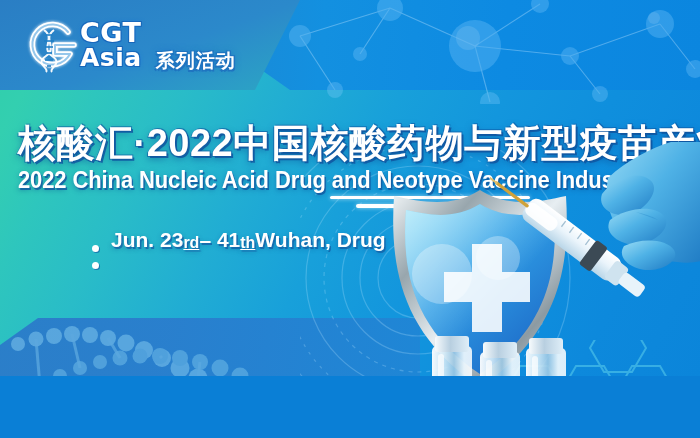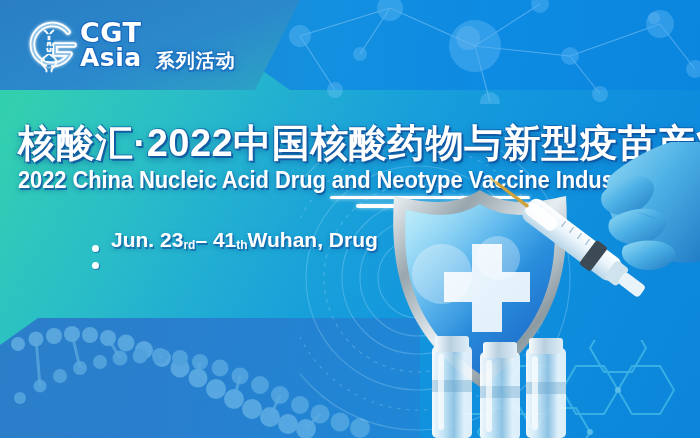--- a/index.html
+++ b/index.html
@@ -1,20 +1,20 @@
 <!DOCTYPE html>
 <html><head>
 <meta charset="utf-8">
 <style>
   * { margin:0; padding:0; box-sizing:border-box; }
   html,body { width:700px; height:438px; overflow:hidden; background:#0a7fd6; }
   body { font-family:"Liberation Sans", sans-serif; }
 
   .banner {
-    position:relative; width:700px; height:438px; overflow:hidden;
+    position:relative; width:700px; height:376px; overflow:hidden;
     background:
       linear-gradient(118deg,
         #2fcfa8 0%, #33cfb0 8%, #2ec6bd 16%,
         #29bcc8 26%, #21add3 38%, #18a0da 50%,
         #1396dd 62%, #0f8fdd 74%, #0d89dc 86%, #0b85da 100%);
   }
 
   
   .bg-layer { position:absolute; inset:0; }
 
@@ -97,21 +97,21 @@
     display:flex; align-items:flex-end; color:#ffffff; font-weight:bold;
     white-space:nowrap;
     text-shadow: 1.5px 1.5px 0 rgba(20,95,165,.75), 0 2px 5px rgba(10,70,140,.45);
   }
   .date-line .dot {
     width:7px; height:7px; border-radius:50%; background:#ffffff;
     margin-right:12px; flex:none;
     box-shadow:1px 1px 0 rgba(20,95,165,.7);
   }
   .date-en { font-size:21px; margin-bottom:10px; }
-  .date-en sup { font-size:12px; vertical-align:super; }
+  .date-en sup { font-size:16px; vertical-align:super;text-decoration:underline; }
   .date-cn { font-size:22px; letter-spacing:.5px; }
 
   
   .art { position:absolute; right:0; top:150px; width:330px; height:288px; }
   .shield-wrap { position:absolute; left:10px; top:32px; width:200px; height:215px; }
   .vials { position:absolute; left:58px; top:178px; width:140px; height:115px; }
   .hand-wrap { position:absolute; left:120px; top:-8px; width:215px; height:230px; }
 </style>
 </head>
 <body>

